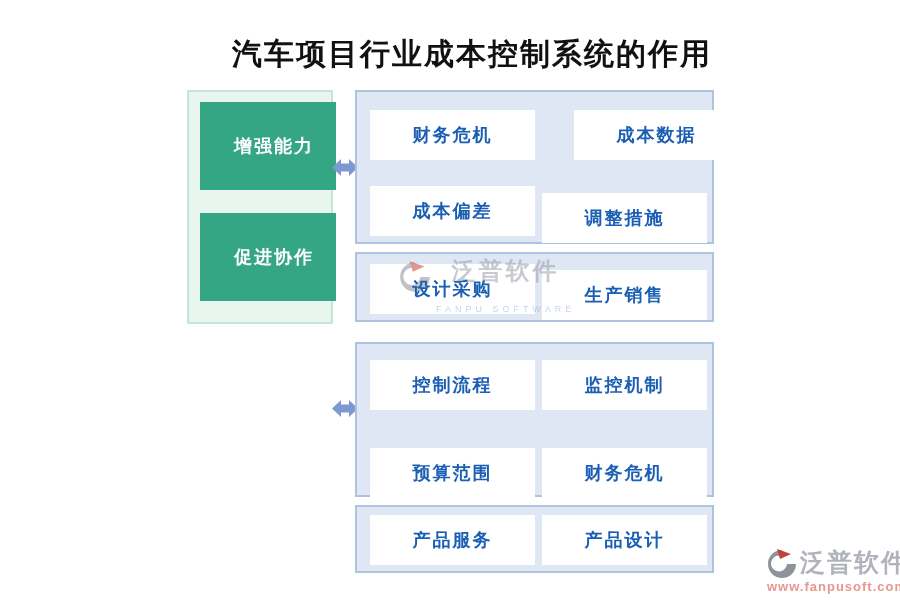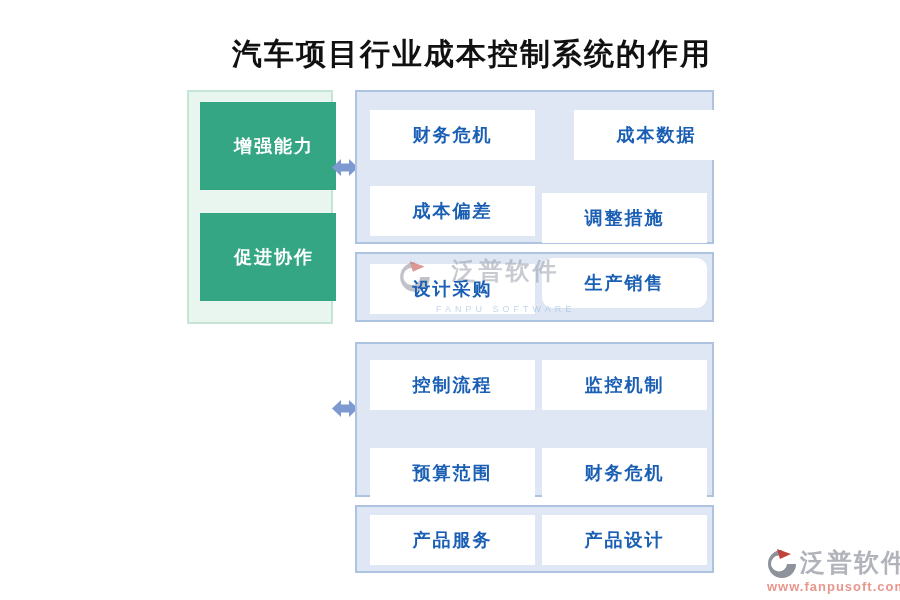--- a/index.html
+++ b/index.html
@@ -93,21 +93,21 @@
     </div>
     <div class="white-box col-r" style="top:94px;margin-top:7px;">
       <span>调整措施</span>
     </div>
   </div>
 
   <div class="blue-panel" style="top:252px;height:70px;">
     <div class="white-box col-l" style="top:10px;">
       <span>设计采购</span>
     </div>
-    <div class="white-box col-r" style="top:4px;border-radius:11px;">
+    <div class="white-box col-r" style="top:16px;">
       <span>生产销售</span>
     </div>
   </div>
 
 
   <svg class="arrow" style="left:332px;top:398px;" viewBox="0 0 26 21">
     <path d="M0,10.5 L9,2 L9,6.5 L17,6.5 L17,2 L26,10.5 L17,19 L17,14.5 L9,14.5 L9,19 Z" fill="#7e99cf"></path>
   </svg>
 
   <div class="blue-panel" style="top:342px;height:155px;">

